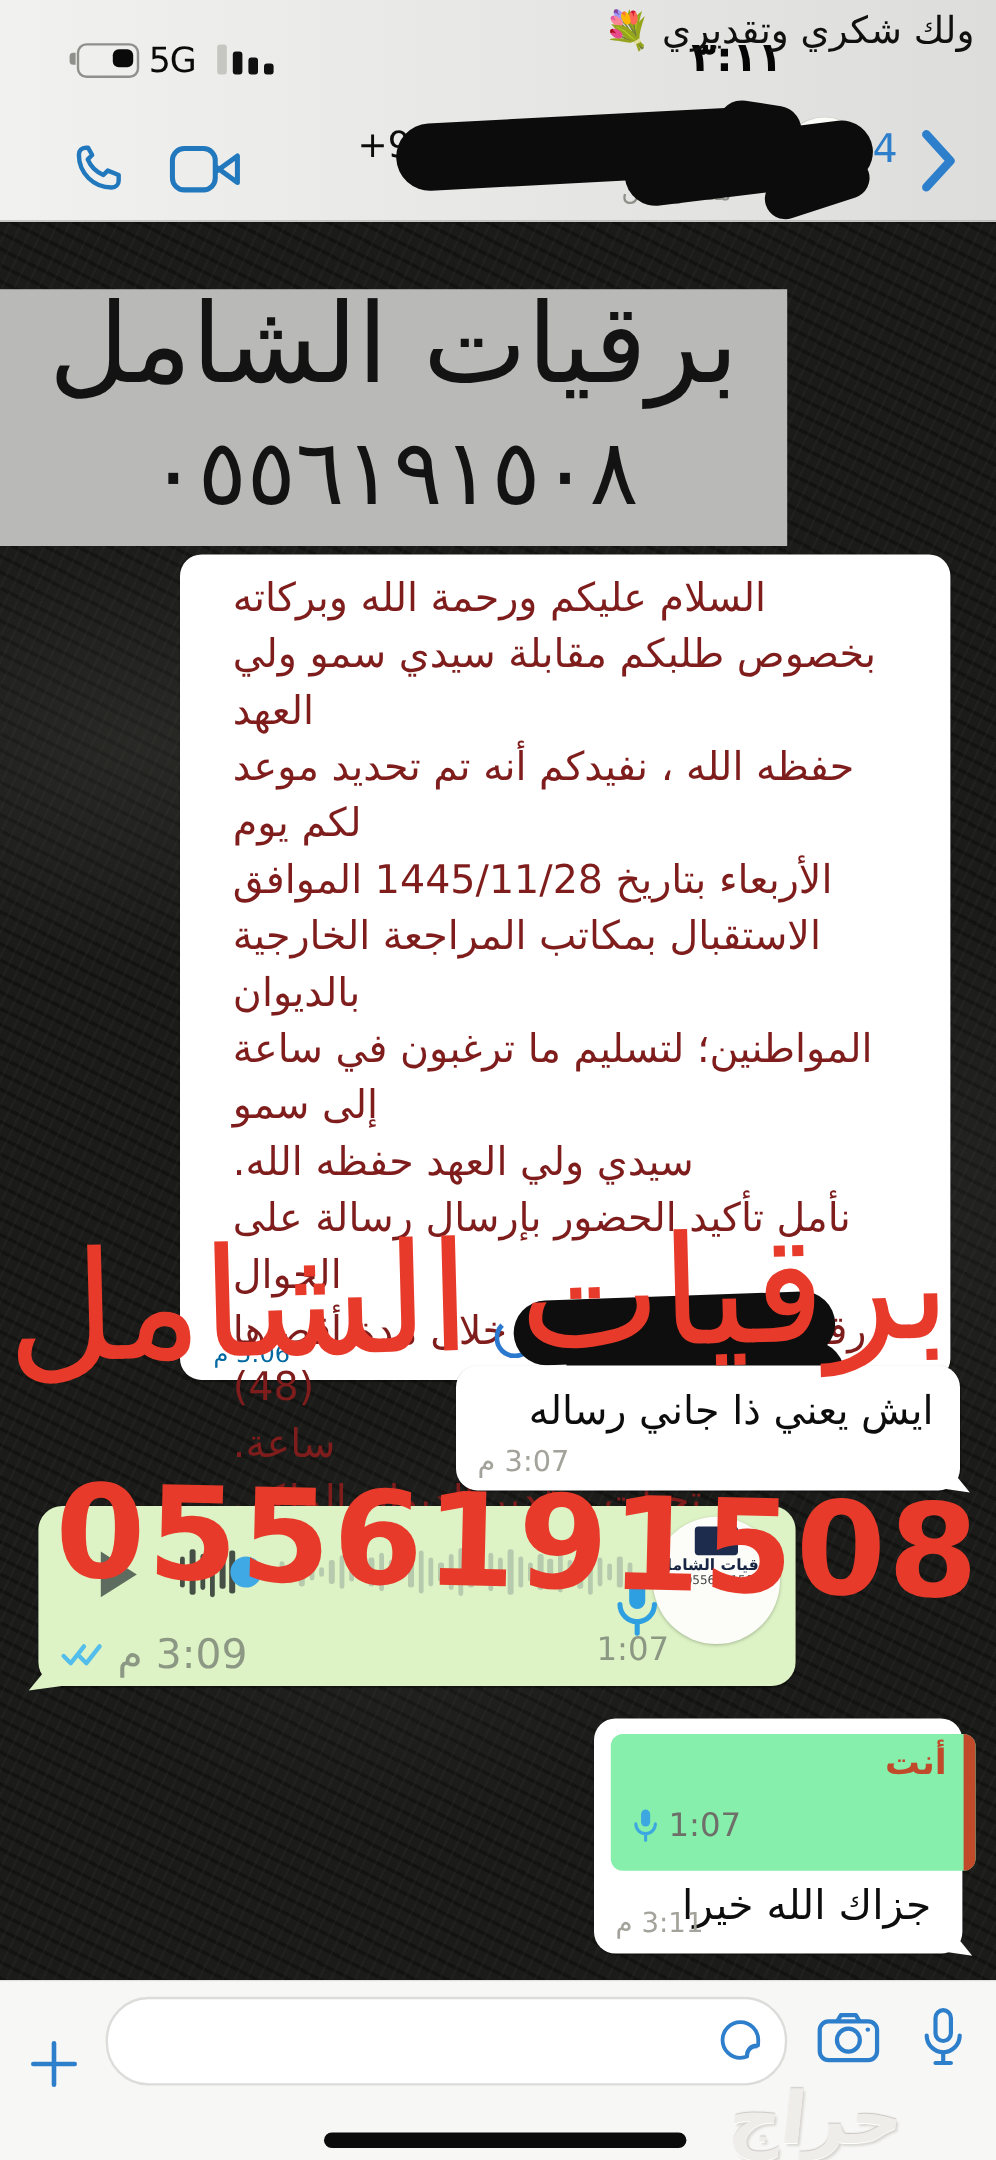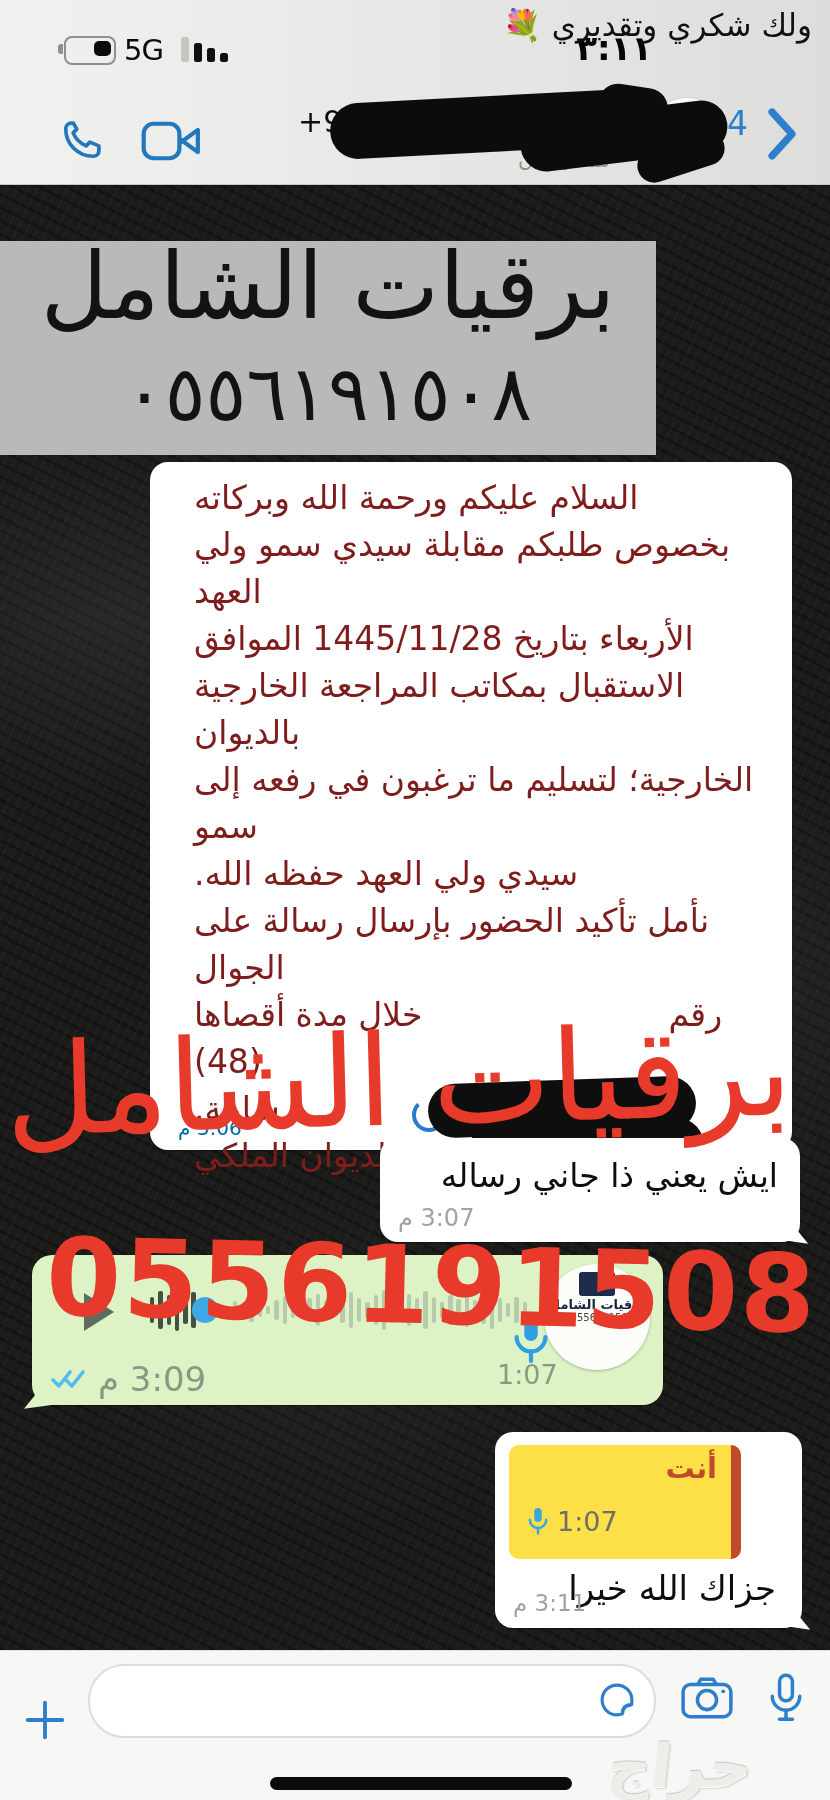--- a/index.html
+++ b/index.html
@@ -104,21 +104,21 @@
   .vavatar .n1{font-size:13px;font-weight:700;color:#182542;direction:rtl;line-height:15px;}
   .vavatar .n2{font-size:10px;color:#444;direction:ltr;line-height:12px;}
   .vavatar .n2::before{content:"◔ ";color:#3aa335;font-size:9px;}
   .vmic{position:absolute;left:476px;top:58px;width:46px;height:52px;}
   .vdur{position:absolute;left:465px;top:104px;font-size:27px;color:#8c9884;}
   .vmeta{position:absolute;left:18px;top:104px;display:flex;align-items:center;gap:8px;}
   .vtime{font-size:34px;color:#8c9884;direction:rtl;}
 
   
   .reply{left:495px;top:1432px;width:307px;height:196px;}
-  .quote-box{position:absolute;left:14px;top:13px;width:232px;height:114px;background:#fde047;
+  .quote-box{position:absolute;left:14px;top:13px;width:304px;height:114px;background:#86efac;
     border-radius:10px;overflow:hidden;cursor:pointer;}
   .qbar{position:absolute;right:0;top:0;bottom:0;width:10px;background:#c14a2b;}
   .qlabel{position:absolute;right:24px;top:6px;font-size:29px;font-weight:700;color:#c14a2b;direction:rtl;}
   .qrow{position:absolute;left:16px;top:60px;display:flex;align-items:center;gap:6px;}
   .qdur{font-size:27px;color:#6f6f69;}
   .reply .t{position:absolute;right:26px;top:136px;font-size:34px;color:#0d0d0d;direction:rtl;}
   .reply .time{position:absolute;left:18px;top:158px;font-size:23px;color:#a3a39b;direction:rtl;}
 
   
   .composer{position:absolute;left:0;top:1650px;width:830px;height:150px;background:#f7f7f5;border-top:1px solid #e1e1df;}
@@ -191,23 +191,24 @@
 
   <div class="bubble banner">
     <div class="l1">برقيات الشامل</div>
     <div class="l2">٠٥٥٦١٩١٥٠٨</div>
   </div>
 
   <div class="bubble white apt">
     <div class="apt-lines" id="apt-lines">
         <div class="apt-line">السلام عليكم ورحمة الله وبركاته</div>
         <div class="apt-line">بخصوص طلبكم مقابلة سيدي سمو ولي العهد</div>
+        <div class="apt-line">حفظه الله ، نفيدكم أنه تم تحديد موعد لكم يوم</div>
         <div class="apt-line">الأربعاء بتاريخ 1445/11/28 الموافق</div>
         <div class="apt-line">الاستقبال بمكاتب المراجعة الخارجية بالديوان</div>
-        <div class="apt-line">الخارجية؛ لتسليم ما ترغبون في رفعه إلى سمو</div>
+        <div class="apt-line">المواطنين؛ لتسليم ما ترغبون في ساعة إلى سمو</div>
         <div class="apt-line">سيدي ولي العهد حفظه الله.</div>
         <div class="apt-line">نأمل تأكيد الحضور بإرسال رسالة على الجوال</div>
         <div class="apt-line">رقم <span class="gap"></span> خلال مدة أقصاها (48)</div>
         <div class="apt-line">ساعة.</div>
         <div class="apt-line">مع تحيات وتقدير الديوان الملكي</div>
       </div>
     <div class="linkhint"></div>
     <div class="blob blob1"></div>
     <div class="blob blob2"></div>
     <div class="time">3:06 م</div>

